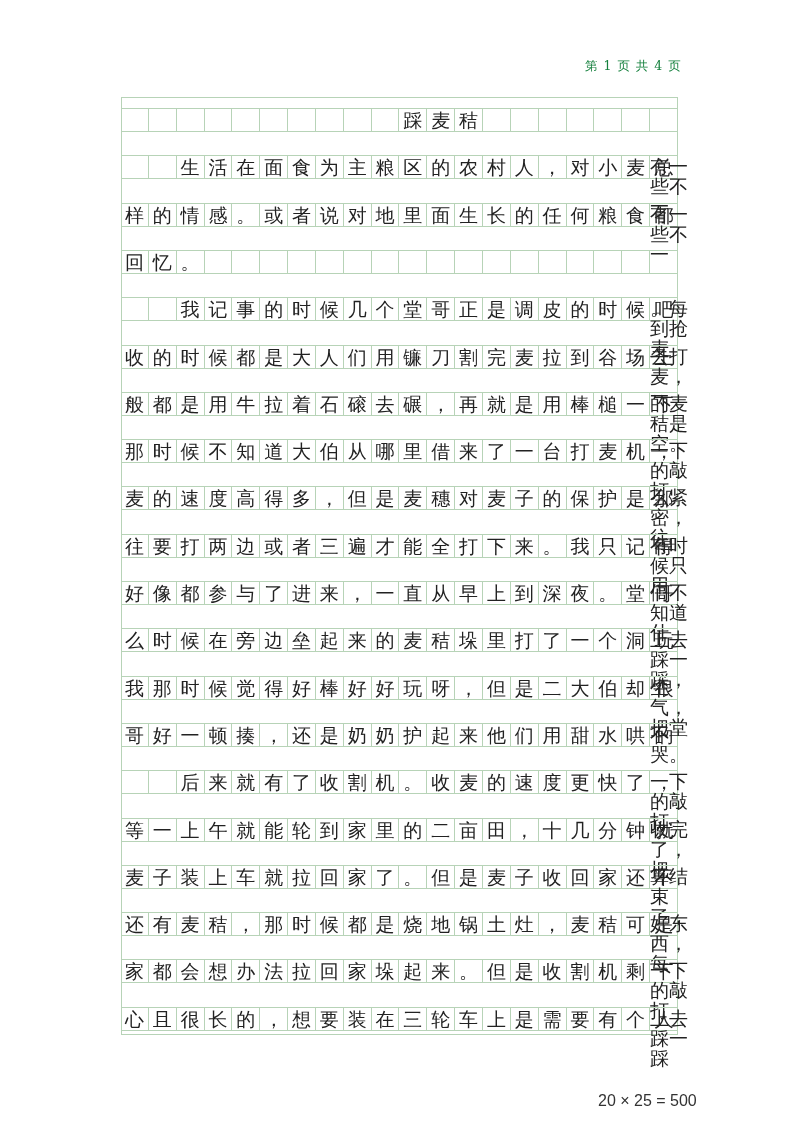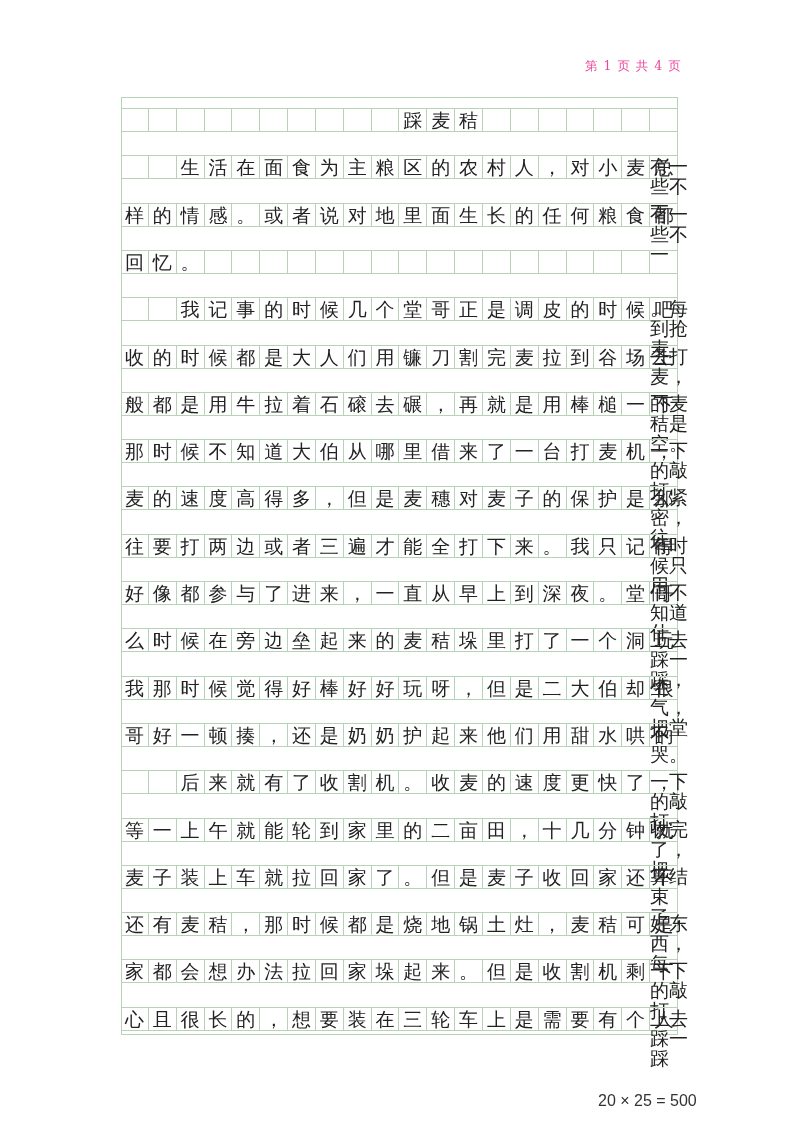--- a/index.html
+++ b/index.html
@@ -1,19 +1,19 @@
 <!DOCTYPE html>
 <html><head>
 <meta charset="utf-8">
 <style>
   html, body { margin: 0; padding: 0; background: #ffffff; }
   body { width: 800px; height: 1133px; position: relative; overflow: hidden;
          font-family: "DejaVu Serif", "Liberation Serif", serif; color: #222; }
   .page-header { position: absolute; top: 58px; left: 585px; width: 110px;
-                 font-size: 12.5px; letter-spacing: 1px; color: #ec4899; white-space: nowrap; }
+                 font-size: 12.5px; letter-spacing: 1px; color: #15803d; white-space: nowrap; }
   .grid-box { position: absolute; left: 121px; top: 97px; width: 557px; height: 938px;
               border: 1px solid #b7d3b7; box-sizing: border-box; }
   .grid-row { position: absolute; left: 121px; width: 557px; height: 24px;
               display: flex; box-sizing: border-box;
               border-top: 1px solid #b7d3b7; border-bottom: 1px solid #b7d3b7; }
   .cell { width: 27.85px; height: 22px; box-sizing: border-box;
           border-right: 1px solid #b7d3b7; display: flex; align-items: center;
           justify-content: center; font-size: 19px; line-height: 22px; position: relative; }
   .cell:last-child { border-right: none; }
   .overflow { position: absolute; right: -14px; top: 0; font-size: 19px; line-height: 20px; }

